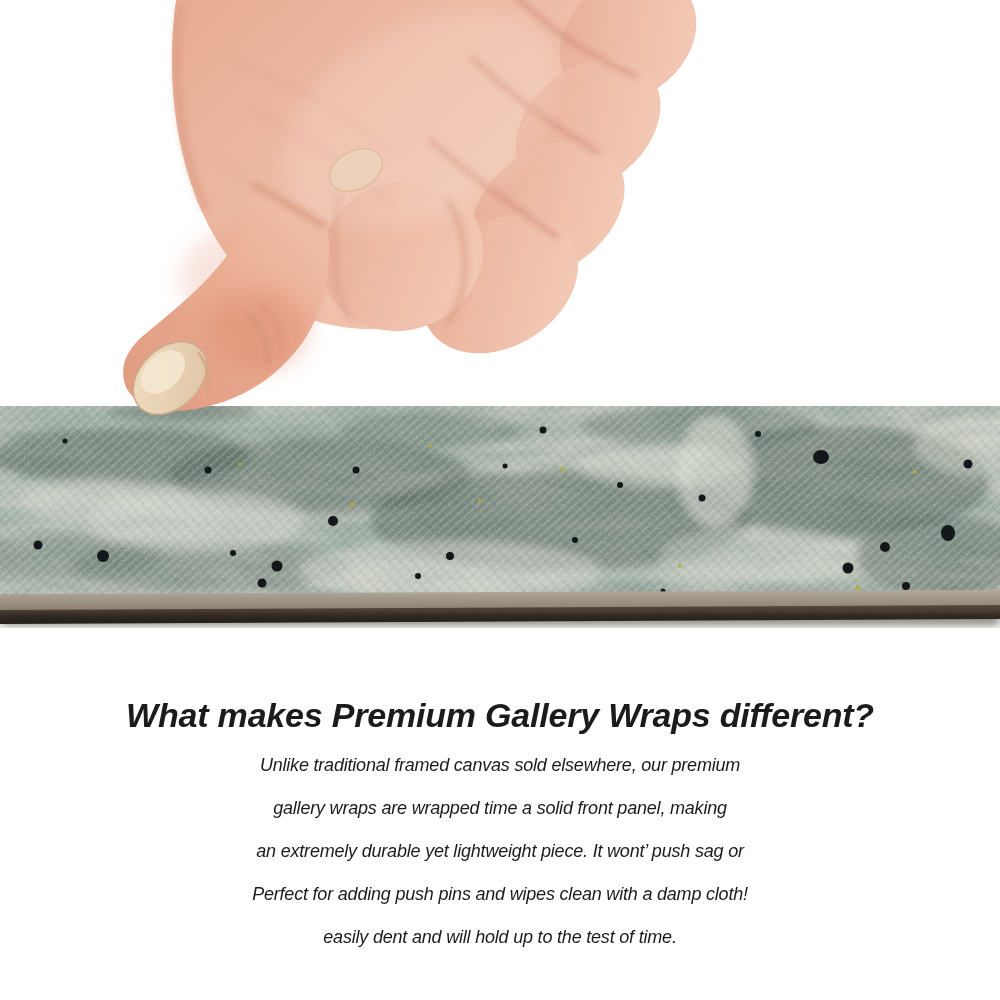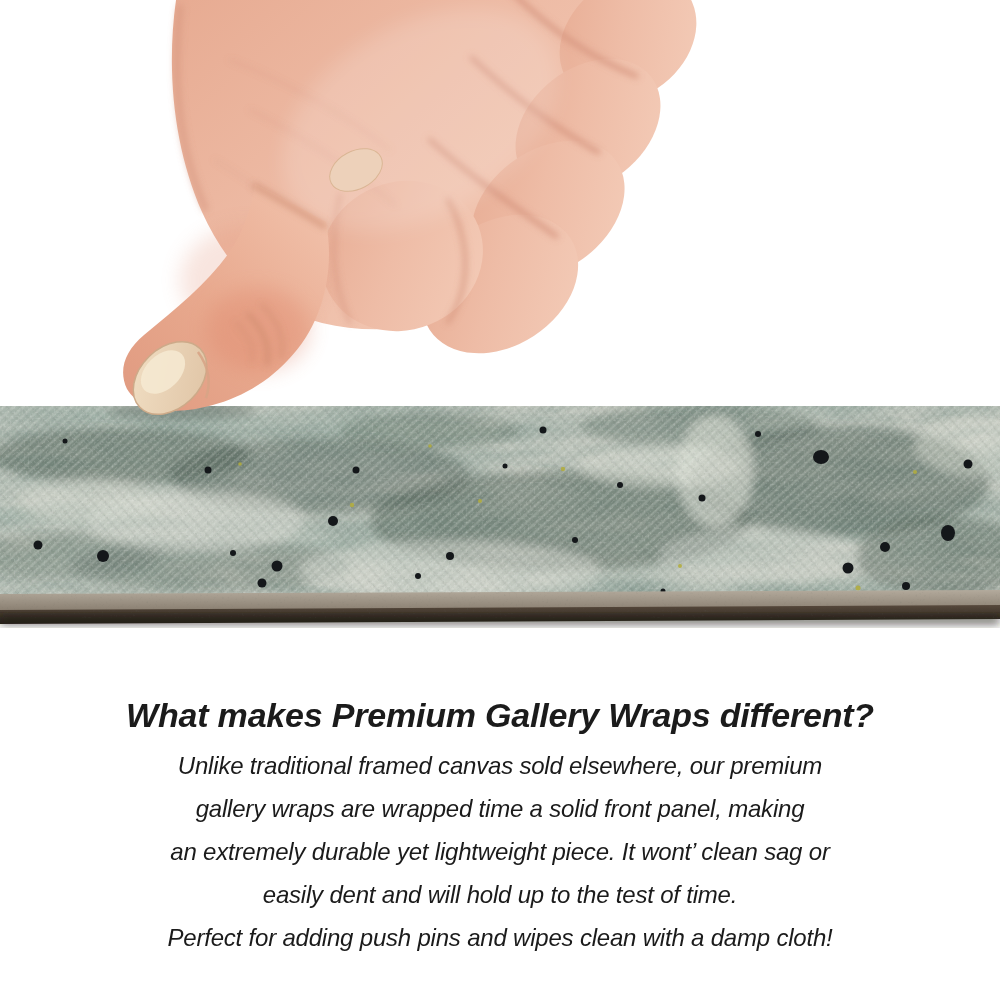--- a/index.html
+++ b/index.html
@@ -19,21 +19,21 @@
     font-style:italic;
   }
   .copy h1{
     margin:0 0 9px 0;
     font-size:34px;
     font-weight:700;
     letter-spacing:-0.2px;
   }
   .copy p{
     margin:0;
-    font-size:24px;
+    font-size:18px;
     font-weight:400;
     line-height:43px;
     letter-spacing:-0.2px;
   }
 </style>
 </head>
 <body>
 
 <div class="stage">
 
@@ -221,18 +221,18 @@
       <ellipse cx="170" cy="378" rx="42" ry="30" transform="rotate(-44 170 378)" fill="url(#nailG)" stroke="#cdaa89" stroke-width="1.5"></ellipse>
       <ellipse cx="163" cy="372" rx="26" ry="17" transform="rotate(-44 163 372)" fill="#f6ead2" opacity="0.85"></ellipse>
       <path d="M 198,352 Q 214,374 206,398" fill="none" stroke="#d7a486" stroke-width="2.5" opacity="0.9"></path>
     </g>
   </svg>
 
   <div class="copy">
     <h1>What makes Premium Gallery Wraps different?</h1>
     <p>Unlike traditional framed canvas sold elsewhere, our premium</p>
     <p>gallery wraps are wrapped time a solid front panel, making</p>
-    <p>an extremely durable yet lightweight piece. It wont’ clean sag or</p>
+    <p>an extremely durable yet lightweight piece. It wont’ push sag or</p>
+    <p>Perfect for adding push pins and wipes clean with a damp cloth!</p>
     <p>easily dent and will hold up to the test of time.</p>
-    <p>Perfect for adding push pins and wipes clean with a damp cloth!</p>
   </div>
 
 </div>
 
 </body></html>

